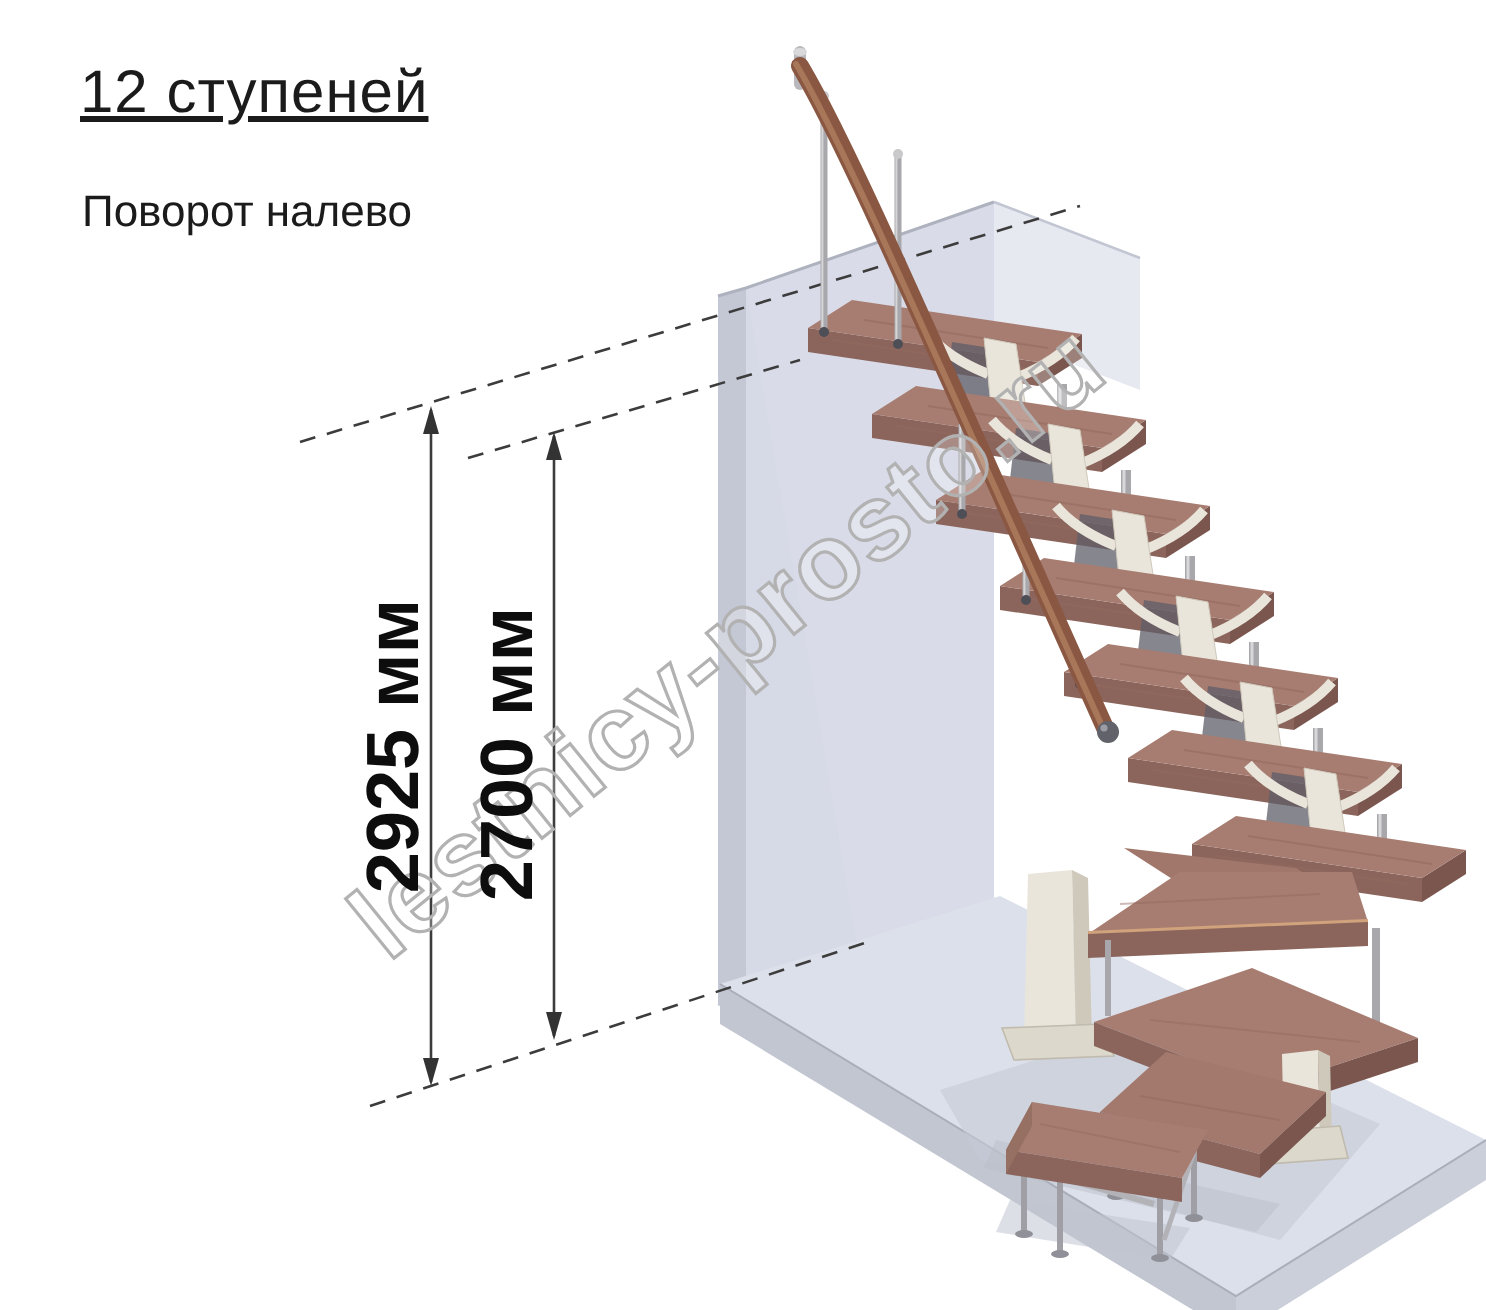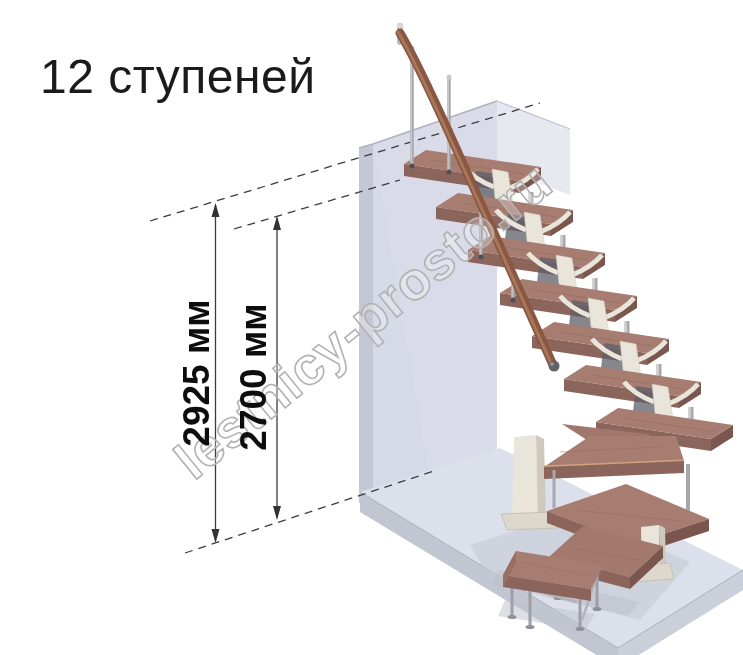--- a/index.html
+++ b/index.html
@@ -1,20 +1,20 @@
 <!DOCTYPE html>
 <html><head>
 <meta charset="utf-8">
 <style>
   html,body{margin:0;padding:0;background:#fff;}
   .stage{position:relative;width:743px;height:655px;background:#ffffff;overflow:hidden;
          font-family:"Liberation Sans",sans-serif;}
   .stage svg{position:absolute;left:0;top:0;}
   .txt{position:absolute;color:#1b1b1b;pointer-events:none;white-space:nowrap;}
-  .title{left:40px;top:49px;font-size:48px;letter-spacing:.5px;}
+  .title{left:40px;top:30px;font-size:30px;letter-spacing:.5px;text-decoration:underline;}
   .subtitle{left:41px;top:93px;font-size:22px;}
   .dim-label{font-size:37px;font-weight:bold;color:#0d0d0d;
              transform:translate(-50%,-50%) rotate(-90deg);transform-origin:center;}
   .dim-label.d1{left:197px;top:373px;}
   .dim-label.d2{left:254px;top:377px;}
 </style>
 </head>
 <body>
 
 <div class="stage">
@@ -221,15 +221,16 @@
     <polygon points="215.5,203 211.5,217 219.5,217"></polygon>
     <polygon points="215.5,543 211.5,529 219.5,529"></polygon>
     <polygon points="277,216 273,230 281,230"></polygon>
     <polygon points="277,520 273,506 281,506"></polygon>
   </g>
 
   <text transform="translate(375,335) rotate(-39)" text-anchor="middle" font-family="Liberation Sans, sans-serif" font-size="53" font-weight="bold" letter-spacing="1" fill="rgba(255,255,255,0.25)" stroke="#b2b2b2" stroke-width="1.6">lestnicy-prosto.ru</text>
 </svg>
 
   <div class="txt title">12 ступеней</div>
+  <div class="txt subtitle">Поворот налево</div>
   <div class="txt dim-label d1">2925 мм</div>
   <div class="txt dim-label d2">2700 мм</div>
 </div>
 
 </body></html>

